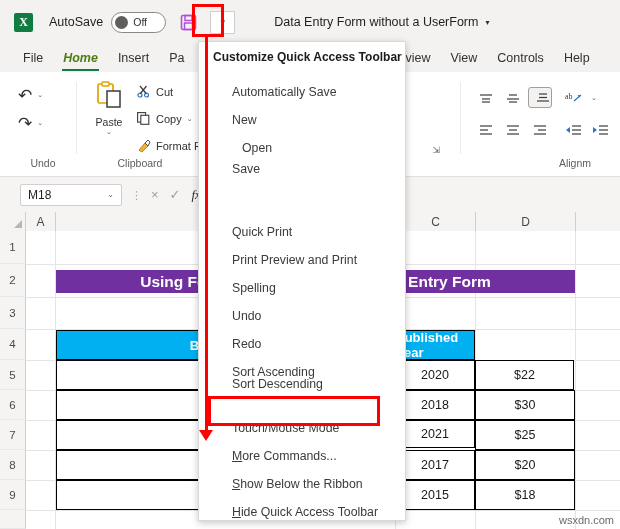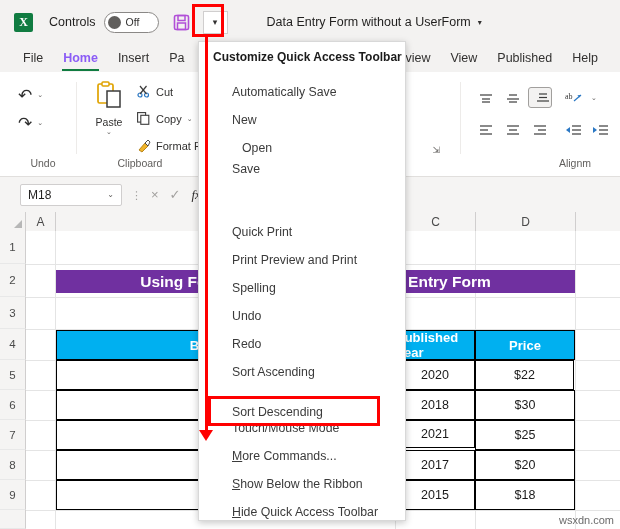--- a/index.html
+++ b/index.html
@@ -54,21 +54,21 @@
   
   .ribbon-tabs {
     position: absolute; left: 0; top: 44px; width: 620px; height: 28px;
     background: #f3f2f1; display: flex; align-items: center;
   }
   .rtab {
     font-size: 12.5px; color: #323130; padding: 3px 9px; margin-right: 2px;
     position: relative; white-space: nowrap;
   }
   .rtab.first { margin-left: 14px; }
-  .rtab.active { color: #8b5cf6; font-weight: 600; }
+  .rtab.active { color: #4d7c0f; font-weight: 600; font-style: italic; }
   .rtab.active::after {
     content: ''; position: absolute; left: 8px; right: 8px; bottom: -3px;
     height: 2px; background: #107c41;
   }
 
   
   .ribbon {
     position: absolute; left: 0; top: 72px; width: 620px; height: 105px;
     background: #ffffff; border-bottom: 1px solid #e1dfdd;
   }
@@ -224,21 +224,21 @@
 </style>
 </head>
 <body>
 
 <div id="app">
 
   <div class="titlebar">
     <div class="excel-logo">
       <span>X</span>
     </div>
-    <div class="autosave-label">Controls</div>
+    <div class="autosave-label">AutoSave</div>
     <div class="toggle">
       <div class="knob"></div>
       <div class="tog-text">Off</div>
     </div>
     <div class="save-icon">
       <svg width="19" height="19" viewBox="0 0 19 19">
         <rect x="2.5" y="2.5" width="14" height="14" rx="1.5" fill="none" stroke="#b14fd8" stroke-width="1.6"></rect>
         <rect x="6" y="2.5" width="7" height="5" fill="none" stroke="#b14fd8" stroke-width="1.5"></rect>
         <rect x="5.5" y="10" width="8" height="6.5" fill="none" stroke="#b14fd8" stroke-width="1.5"></rect>
       </svg>
@@ -252,21 +252,21 @@
     <div class="doc-title-caret">▾</div>
   </div>
 
   <div class="ribbon-tabs">
     <div class="rtab first">File</div>
     <div class="rtab active">Home</div>
     <div class="rtab">Insert</div>
     <div class="rtab">Pa</div>
     <div class="rtab" style="margin-left:185px">Review</div>
     <div class="rtab">View</div>
-    <div class="rtab">Published</div>
+    <div class="rtab">Controls</div>
     <div class="rtab">Help</div>
   </div>
 
   <div class="ribbon">
 
     <div class="rgroup undo-group">
       <div class="undo-btn" style="left:6px; top:10px;">
         <span class="arrow-ico">↶</span>
         <span class="mini-chev">⌄</span>
       </div>
@@ -473,21 +473,20 @@
       <div class="gridline-h" style="top:159px;"></div>
       <div class="gridline-h" style="top:189px;"></div>
       <div class="gridline-h" style="top:219px;"></div>
       <div class="gridline-h" style="top:249px;"></div>
       <div class="gridline-h" style="top:279px;"></div>
 
       <div class="banner" style="left:30px; top:39px; width:519px; height:23px; background:#7030a0;">Using Form Controls to Create Data Entry Form</div>
 
       <div class="thead-cell" style="left:30px;  top:99px; width:339px; height:30px; background:#00b0f0;">Book Name</div>
       <div class="thead-cell" style="left:369px; top:99px; width:80px;  height:30px; background:#00b0f0;">Published Year</div>
-      <div class="thead-cell" style="left:449px; top:99px; width:100px; height:30px; background:#00b0f0;">Price</div>
 
       <div class="tcell right" style="left:30px;  top:129px; width:339px; height:30px;">I Love You to the Moon and Back</div>
       <div class="tcell center" style="left:369px; top:129px; width:80px;  height:30px;">2020</div>
       <div class="tcell center" style="left:449px; top:129px; width:99px; height:30px;">$22</div>
 
       <div class="tcell right" style="left:30px;  top:159px; width:339px; height:30px;">If Animals Kissed Good Night</div>
       <div class="tcell center" style="left:369px; top:159px; width:80px;  height:30px;">2018</div>
       <div class="tcell center" style="left:449px; top:159px; width:100px; height:30px;">$30</div>
 
       <div class="tcell right" style="left:30px;  top:189px; width:339px; height:30px;">The Very Hungry Caterpillar</div>
@@ -509,21 +508,21 @@
     <div class="qat-item" style="top:36px;">Automatically Save</div>
     <div class="qat-item" style="top:64px;">New</div>
     <div class="qat-item" style="top:92px;margin-left:10px;">Open</div>
     <div class="qat-item" style="top:113px;">Save</div>
     <div class="qat-item" style="top:176px;">Quick Print</div>
     <div class="qat-item" style="top:204px;">Print Preview and Print</div>
     <div class="qat-item" style="top:232px;">Spelling</div>
     <div class="qat-item" style="top:260px;">Undo</div>
     <div class="qat-item" style="top:288px;">Redo</div>
     <div class="qat-item" style="top:316px;">Sort Ascending</div>
-    <div class="qat-item" style="top:356px;">Sort Descending</div>
+    <div class="qat-item" style="top:328px;">Sort Descending</div>
     <div class="qat-item" style="top:372px;">Touch/Mouse Mode</div>
     <div class="qat-item" style="top:400px;">
       <span><u>M</u><span>ore Commands...</span></span>
     </div>
     <div class="qat-item" style="top:428px;">
       <span><u>S</u><span>how Below the Ribbon</span></span>
     </div>
     <div class="qat-item" style="top:456px;">
       <span><u>H</u><span>ide Quick Access Toolbar</span></span>
     </div>

